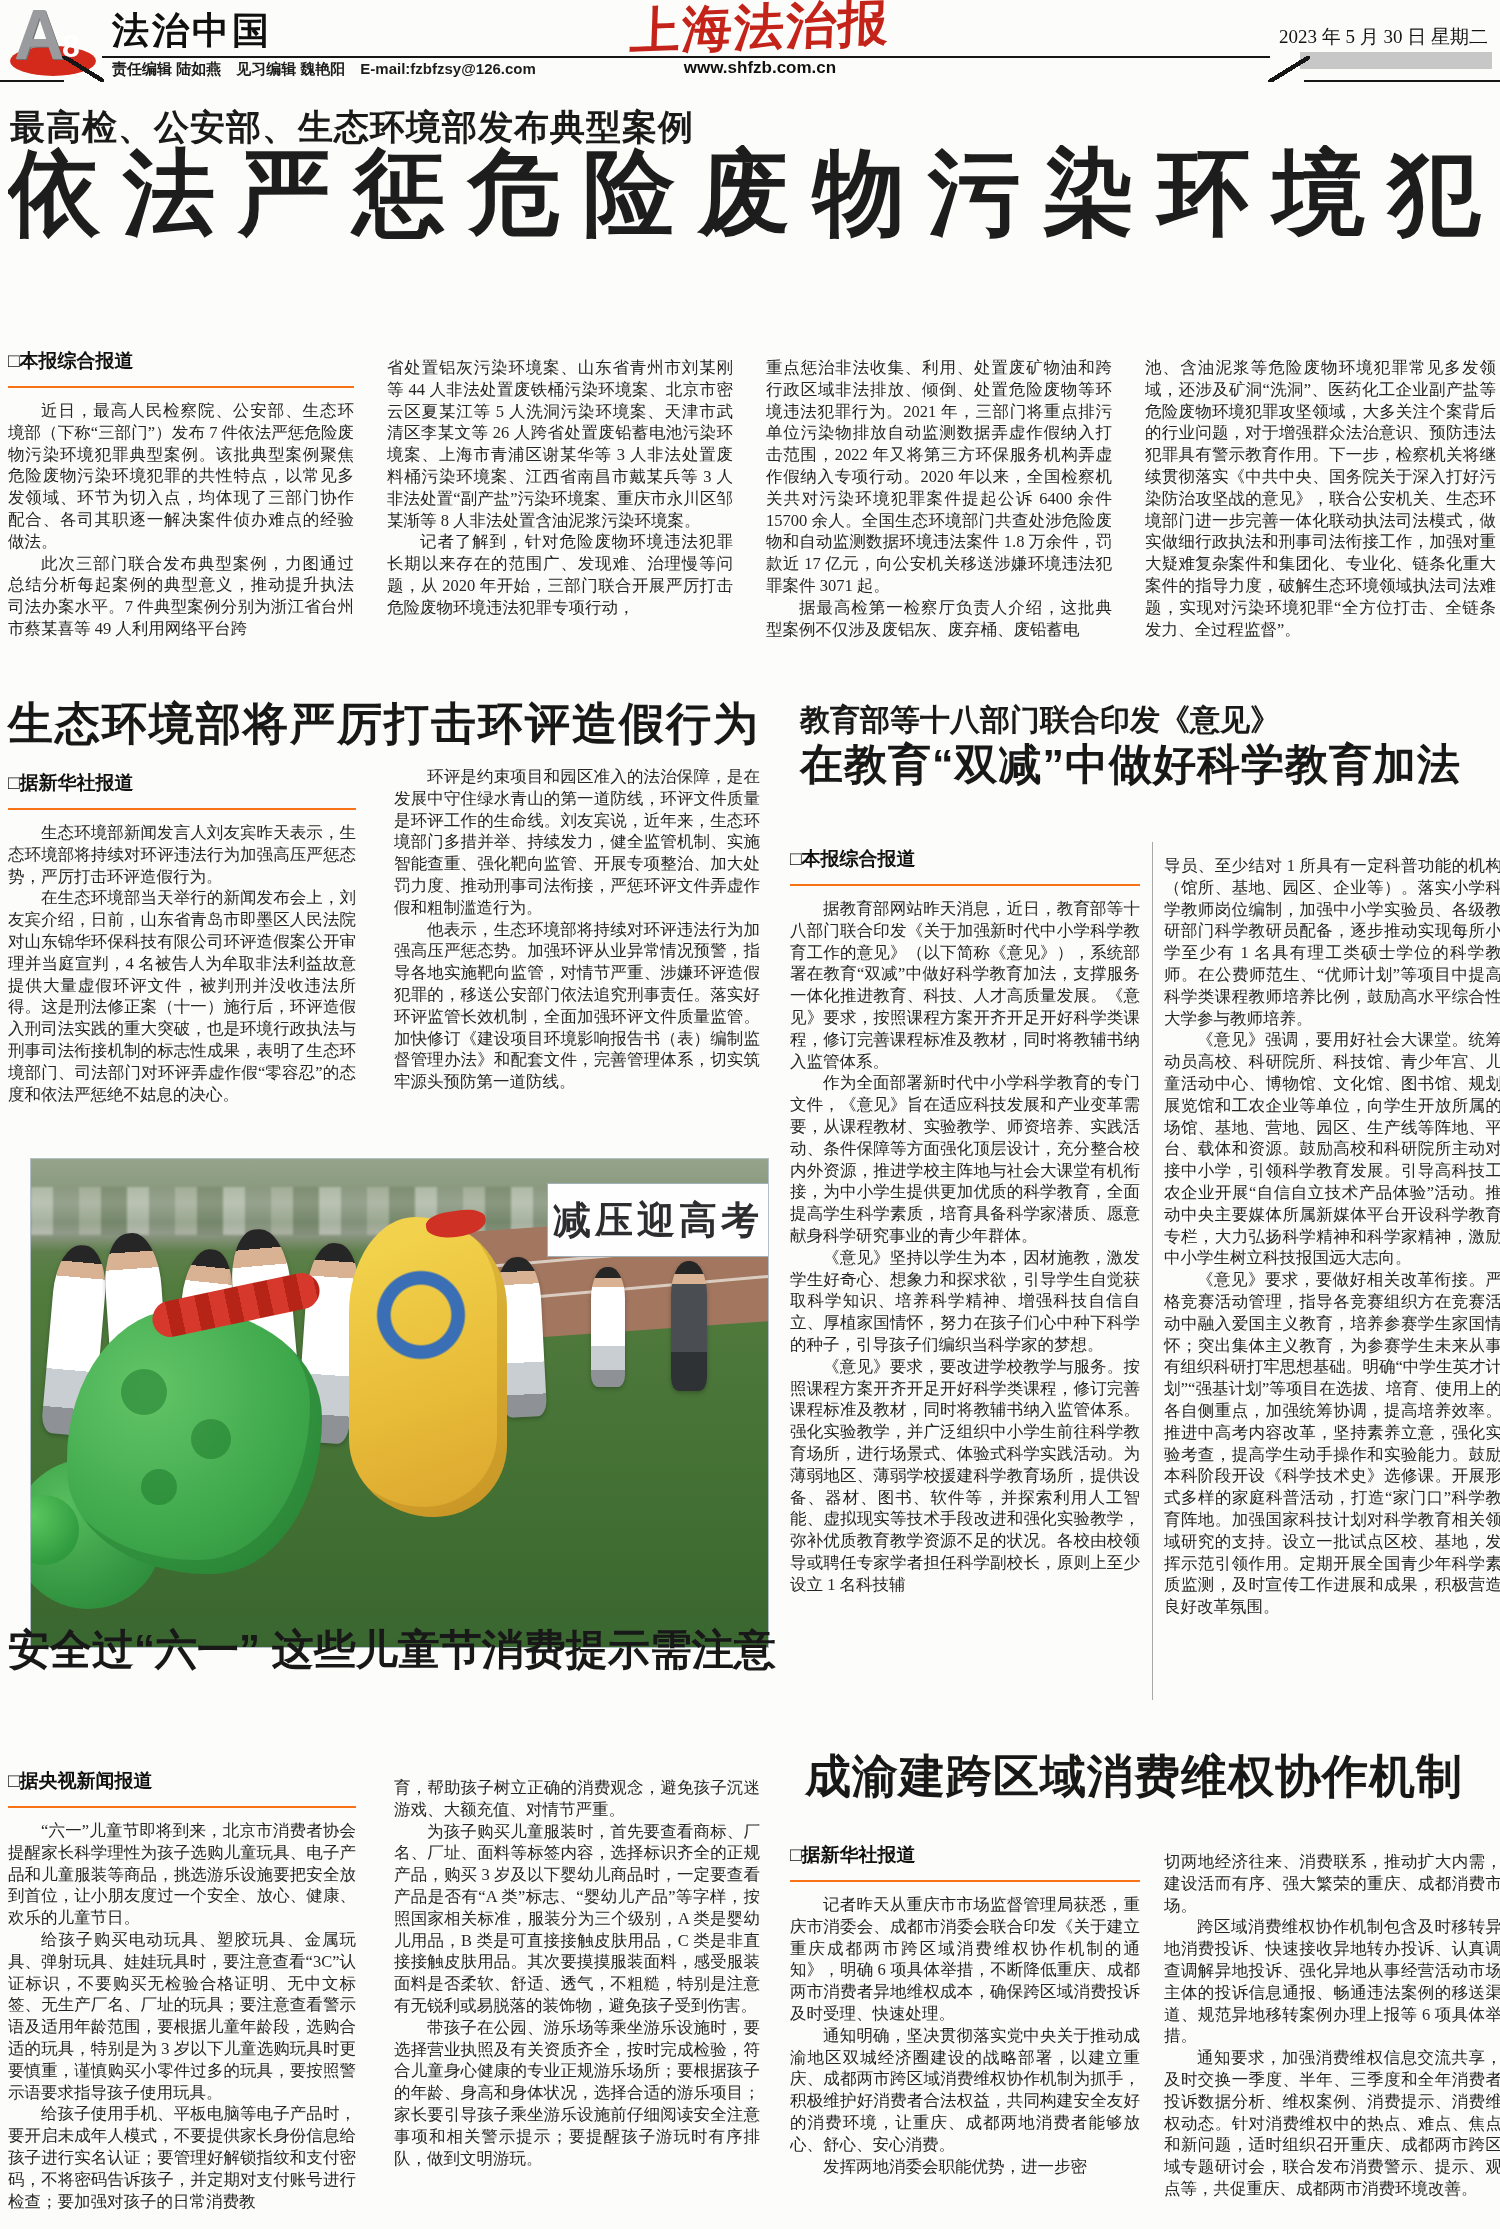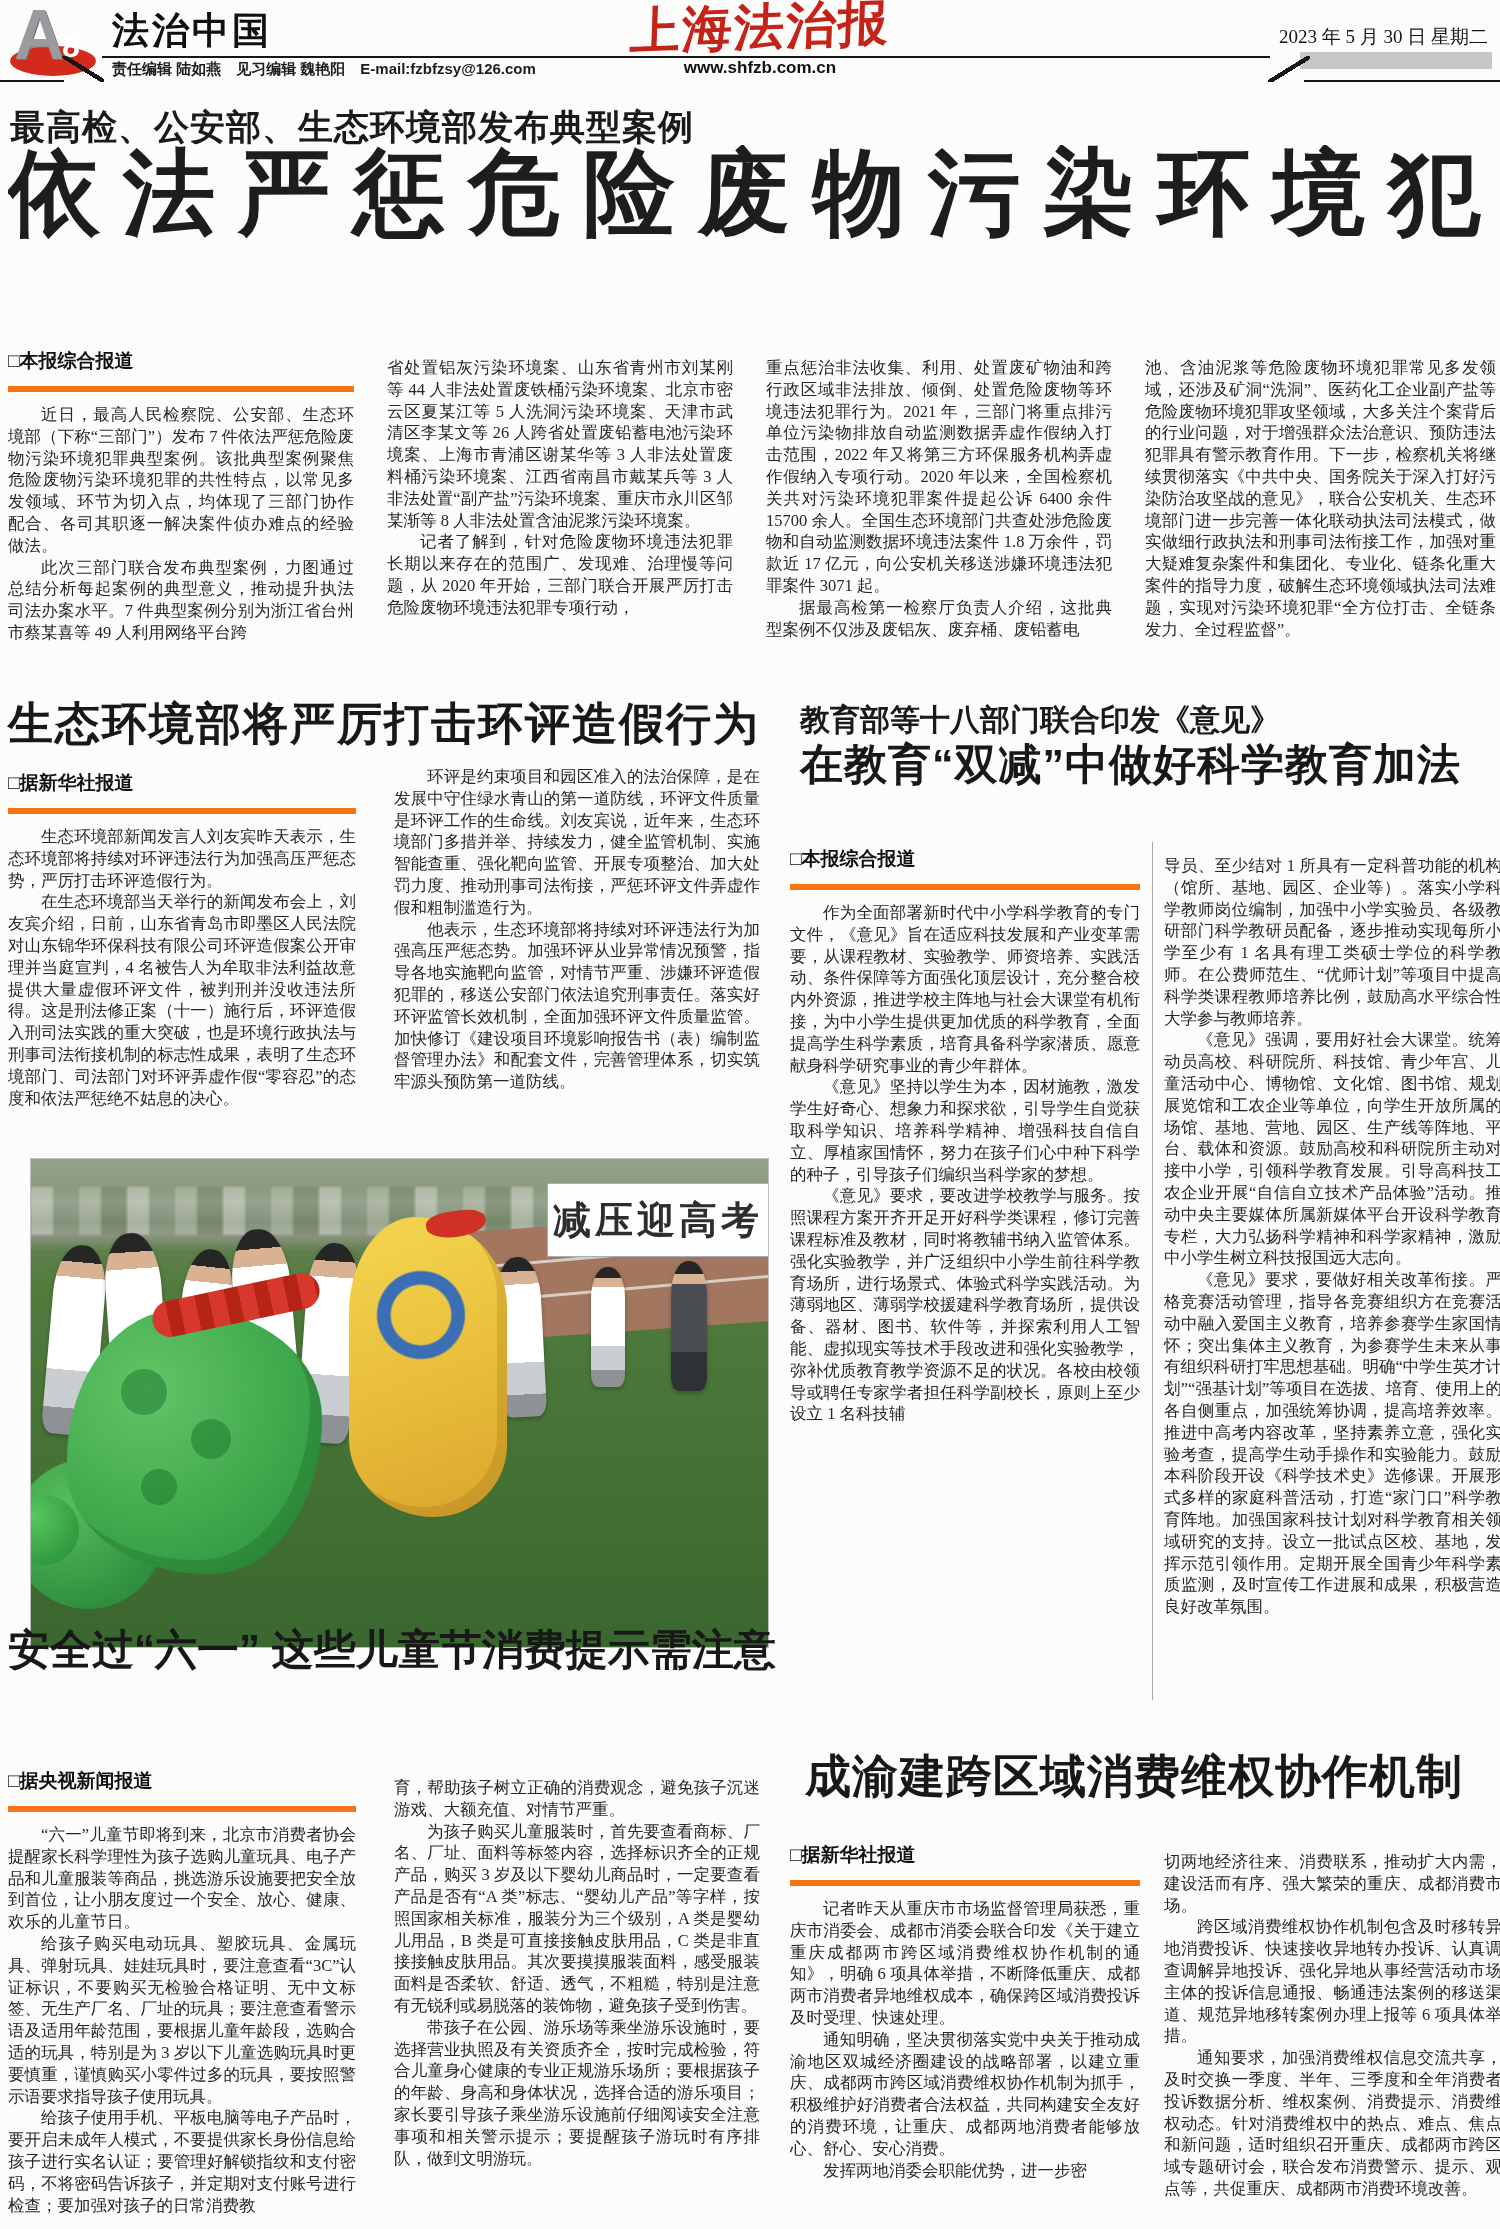--- a/index.html
+++ b/index.html
@@ -33,21 +33,21 @@
   .kicker-main{position:absolute;left:10px;top:104px;font-family:"Liberation Sans","DejaVu Sans",sans-serif;
         font-size:35px;font-weight:900;color:#1a1a1a;letter-spacing:1px;}
   .headline-main{position:absolute;left:8px;top:146px;width:1488px;overflow:hidden;white-space:nowrap;
         font-family:"Liberation Sans","DejaVu Sans",sans-serif;font-size:92px;font-weight:900;color:#1d1d1d;
         letter-spacing:23px;margin-right:-23px;line-height:1.0;transform:scaleY(1.02);}
   .sec-headline{font-family:"Liberation Sans","DejaVu Sans",sans-serif;font-weight:900;color:#181818;line-height:1.05;white-space:nowrap;}
   .sec-kicker{font-family:"Liberation Sans","DejaVu Sans",sans-serif;font-weight:900;color:#1a1a1a;}
   .cols{display:flex;align-items:flex-start;}
   .col{overflow:hidden;}
   .byline{font-family:"Liberation Sans","DejaVu Sans",sans-serif;font-size:19px;font-weight:bold;color:#111;
-        border-bottom:6px solid #f97316;padding:4px 0 12px 0;margin-bottom:12px;}
+        border-bottom:2px solid #f97316;padding:4px 0 12px 0;margin-bottom:12px;}
   .p{margin:0;font-size:16.5px;line-height:21.8px;text-align:justify;color:#262626;}
   .ind{text-indent:2em;}
   .cont{text-indent:0;margin-top:13px;}
   .vline{border-left:1px solid #a8a8a8;}
   
   .photo{position:absolute;left:30px;top:1158px;width:737px;height:488px;border:1px solid #b4c0c8;overflow:hidden;
      background:linear-gradient(180deg,#95a48b 0%,#8a9a7f 6%,#a3ad9b 9%,#75896c 13%,#93998c 15%,#5e7f4b 19%,#527c3e 26%,#497538 48%,#406d31 78%,#3a6630 100%);}
   .stands{position:absolute;left:0;top:28px;width:100%;height:48px;opacity:.55;
      background:repeating-linear-gradient(90deg,#cfd4c9 0 22px,#8d9a84 22px 48px,#b9c0ae 48px 70px,#76876b 70px 96px);filter:blur(1px);}
   .track{position:absolute;right:-40px;top:64px;width:420px;height:110px;background:#a2765f;transform:rotate(-4deg);border-radius:12px;}
@@ -144,20 +144,21 @@
   </div>
 </div>
 
 <div>
   <div class="sec-kicker abs" style="left:800px;top:700px;font-size:30px;">教育部等十八部门联合印发《意见》</div>
   <div class="sec-headline abs" style="left:800px;top:742px;font-size:43px;letter-spacing:1px;">在教育“双减”中做好科学教育加法</div>
   <div class="cols abs" style="left:790px;top:842px;width:712px;height:858px;">
     <div class="col" style="width:350px;height:858px;">
       <div class="byline">□本报综合报道</div>
       <div>
+          <p class="p ind">据教育部网站昨天消息，近日，教育部等十八部门联合印发《关于加强新时代中小学科学教育工作的意见》（以下简称《意见》），系统部署在教育“双减”中做好科学教育加法，支撑服务一体化推进教育、科技、人才高质量发展。《意见》要求，按照课程方案开齐开足开好科学类课程，修订完善课程标准及教材，同时将教辅书纳入监管体系。</p>
           <p class="p ind">作为全面部署新时代中小学科学教育的专门文件，《意见》旨在适应科技发展和产业变革需要，从课程教材、实验教学、师资培养、实践活动、条件保障等方面强化顶层设计，充分整合校内外资源，推进学校主阵地与社会大课堂有机衔接，为中小学生提供更加优质的科学教育，全面提高学生科学素质，培育具备科学家潜质、愿意献身科学研究事业的青少年群体。</p>
           <p class="p ind">《意见》坚持以学生为本，因材施教，激发学生好奇心、想象力和探求欲，引导学生自觉获取科学知识、培养科学精神、增强科技自信自立、厚植家国情怀，努力在孩子们心中种下科学的种子，引导孩子们编织当科学家的梦想。</p>
           <p class="p ind">《意见》要求，要改进学校教学与服务。按照课程方案开齐开足开好科学类课程，修订完善课程标准及教材，同时将教辅书纳入监管体系。强化实验教学，并广泛组织中小学生前往科学教育场所，进行场景式、体验式科学实践活动。为薄弱地区、薄弱学校援建科学教育场所，提供设备、器材、图书、软件等，并探索利用人工智能、虚拟现实等技术手段改进和强化实验教学，弥补优质教育教学资源不足的状况。各校由校领导或聘任专家学者担任科学副校长，原则上至少设立 1 名科技辅</p>
         </div>
     </div>
     <div class="col vline" style="width:338px;height:858px;margin-left:12px;padding-left:11px;">
         <p class="p cont">导员、至少结对 1 所具有一定科普功能的机构（馆所、基地、园区、企业等）。落实小学科学教师岗位编制，加强中小学实验员、各级教研部门科学教研员配备，逐步推动实现每所小学至少有 1 名具有理工类硕士学位的科学教师。在公费师范生、“优师计划”等项目中提高科学类课程教师培养比例，鼓励高水平综合性大学参与教师培养。</p>
         <p class="p ind">《意见》强调，要用好社会大课堂。统筹动员高校、科研院所、科技馆、青少年宫、儿童活动中心、博物馆、文化馆、图书馆、规划展览馆和工农企业等单位，向学生开放所属的场馆、基地、营地、园区、生产线等阵地、平台、载体和资源。鼓励高校和科研院所主动对接中小学，引领科学教育发展。引导高科技工农企业开展“自信自立技术产品体验”活动。推动中央主要媒体所属新媒体平台开设科学教育专栏，大力弘扬科学精神和科学家精神，激励中小学生树立科技报国远大志向。</p>
         <p class="p ind">《意见》要求，要做好相关改革衔接。严格竞赛活动管理，指导各竞赛组织方在竞赛活动中融入爱国主义教育，培养参赛学生家国情怀；突出集体主义教育，为参赛学生未来从事有组织科研打牢思想基础。明确“中学生英才计划”“强基计划”等项目在选拔、培育、使用上的各自侧重点，加强统筹协调，提高培养效率。推进中高考内容改革，坚持素养立意，强化实验考查，提高学生动手操作和实验能力。鼓励本科阶段开设《科学技术史》选修课。开展形式多样的家庭科普活动，打造“家门口”科学教育阵地。加强国家科技计划对科学教育相关领域研究的支持。设立一批试点区校、基地，发挥示范引领作用。定期开展全国青少年科学素质监测，及时宣传工作进展和成果，积极营造良好改革氛围。</p>
       </div>

